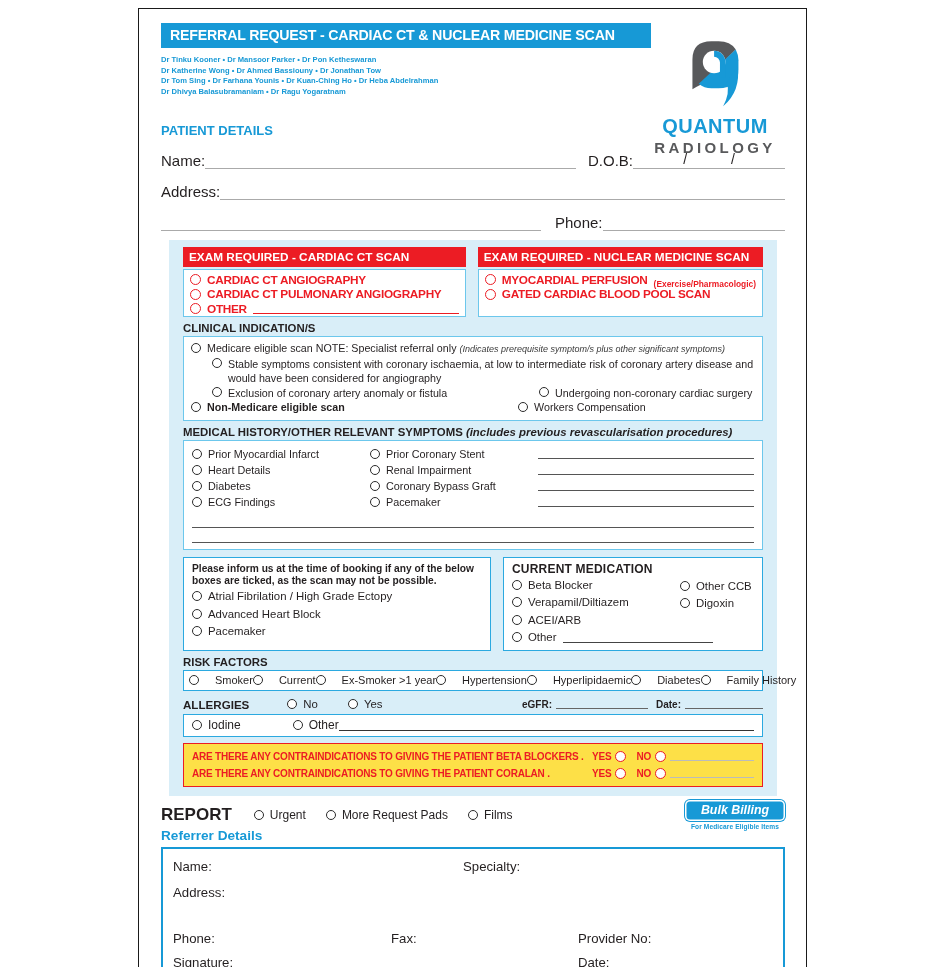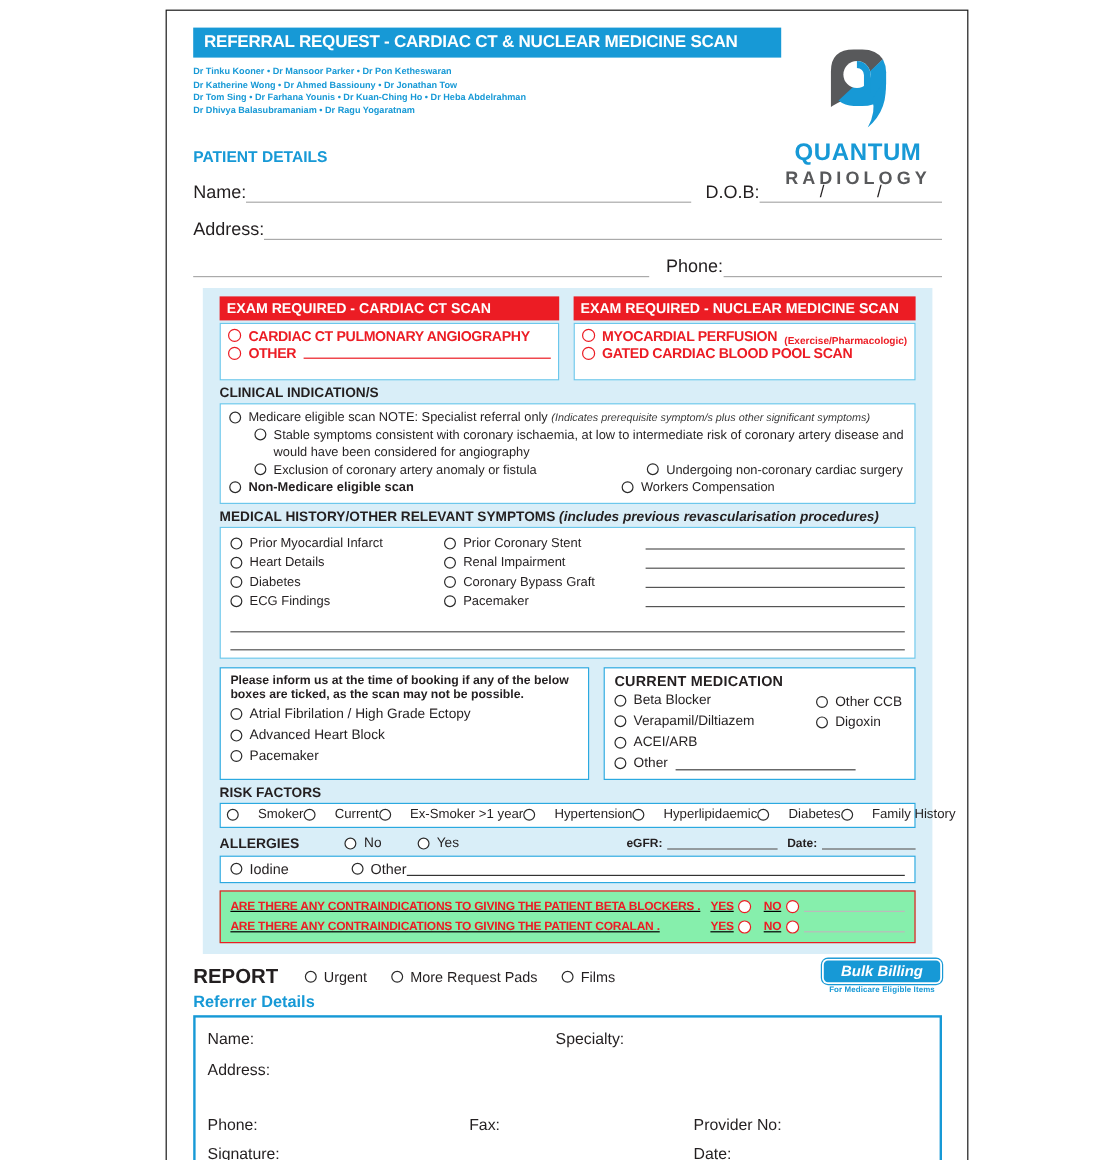--- a/index.html
+++ b/index.html
@@ -80,21 +80,21 @@
   .risk-box .opt { gap:16px; font-size:11px; color:#231F20; white-space:nowrap; }
   
   .allergy-head { display:flex; align-items:center; margin-top:7px; font-size:11.4px; color:#231F20; }
   .al-title { font-weight:bold; font-size:11.6px; }
   .eg { font-weight:bold; font-size:10px; }
   .eg-line { width:92px; border-bottom:1px solid #666; height:10px; margin:0 8px 0 4px; }
   .eg-line.d { width:78px; margin-right:0; }
   .allergy-box { margin-top:3px; background:#fff; border:1.5px solid #2BA9E0; height:23px; padding:0 8px; display:flex; align-items:center; font-size:12px; color:#231F20; }
   .aline { flex:1; border-bottom:1px solid #333; height:12px; }
   
-  .contra-box { margin-top:6px; background:#86efac; border:1.6px solid #EC1C24; padding:4px 8px;text-decoration:underline; }
+  .contra-box { margin-top:6px; background:#fde047; border:1.6px solid #EC1C24; padding:4px 8px; }
   .contra-row { display:flex; align-items:center; height:17px; color:#EC1C24; font-weight:bold; font-size:10px; letter-spacing:-0.2px; }
   .contra-q { width:400px; white-space:nowrap; }
   .yn { margin-right:4px; }
   .cline { flex:1; border-bottom:1px solid #bbb; height:9px; margin-left:4px; }
   
   .report-row { display:flex; align-items:center; margin-top:8px; height:22px; color:#231F20; }
   .rep-title { font-weight:bold; font-size:17px; margin-right:22px; }
   .report-row .opt { font-size:12px; margin-right:20px; }
   .bulk-wrap { margin-left:auto; width:100px; text-align:center; }
   .bulk-badge { display:block; background:#1799D6; border-radius:5px; box-shadow:inset 0 0 0 1.5px #fff, 0 0 0 1px #1799D6; color:#fff; font-weight:bold; font-style:italic; font-size:12.4px; height:21px; line-height:21px; }
@@ -148,20 +148,24 @@
     <span class="plabel" style="margin-left:14px;">Phone:</span>
     <span class="uline"></span>
   </div>
 
   <div class="band">
 
     <div class="exam-row">
       <div class="exam-col">
         <div class="exam-head">EXAM REQUIRED - CARDIAC CT SCAN</div>
         <div class="exam-body">
+          <div class="opt">
+            <span class="c red"></span>
+            <span>CARDIAC CT ANGIOGRAPHY</span>
+          </div>
           <div class="opt">
             <span class="c red"></span>
             <span>CARDIAC CT PULMONARY ANGIOGRAPHY</span>
           </div>
           <div class="opt">
             <span class="c red"></span>
             <span>OTHER</span>
             <span class="rline"></span>
           </div>
         </div>

